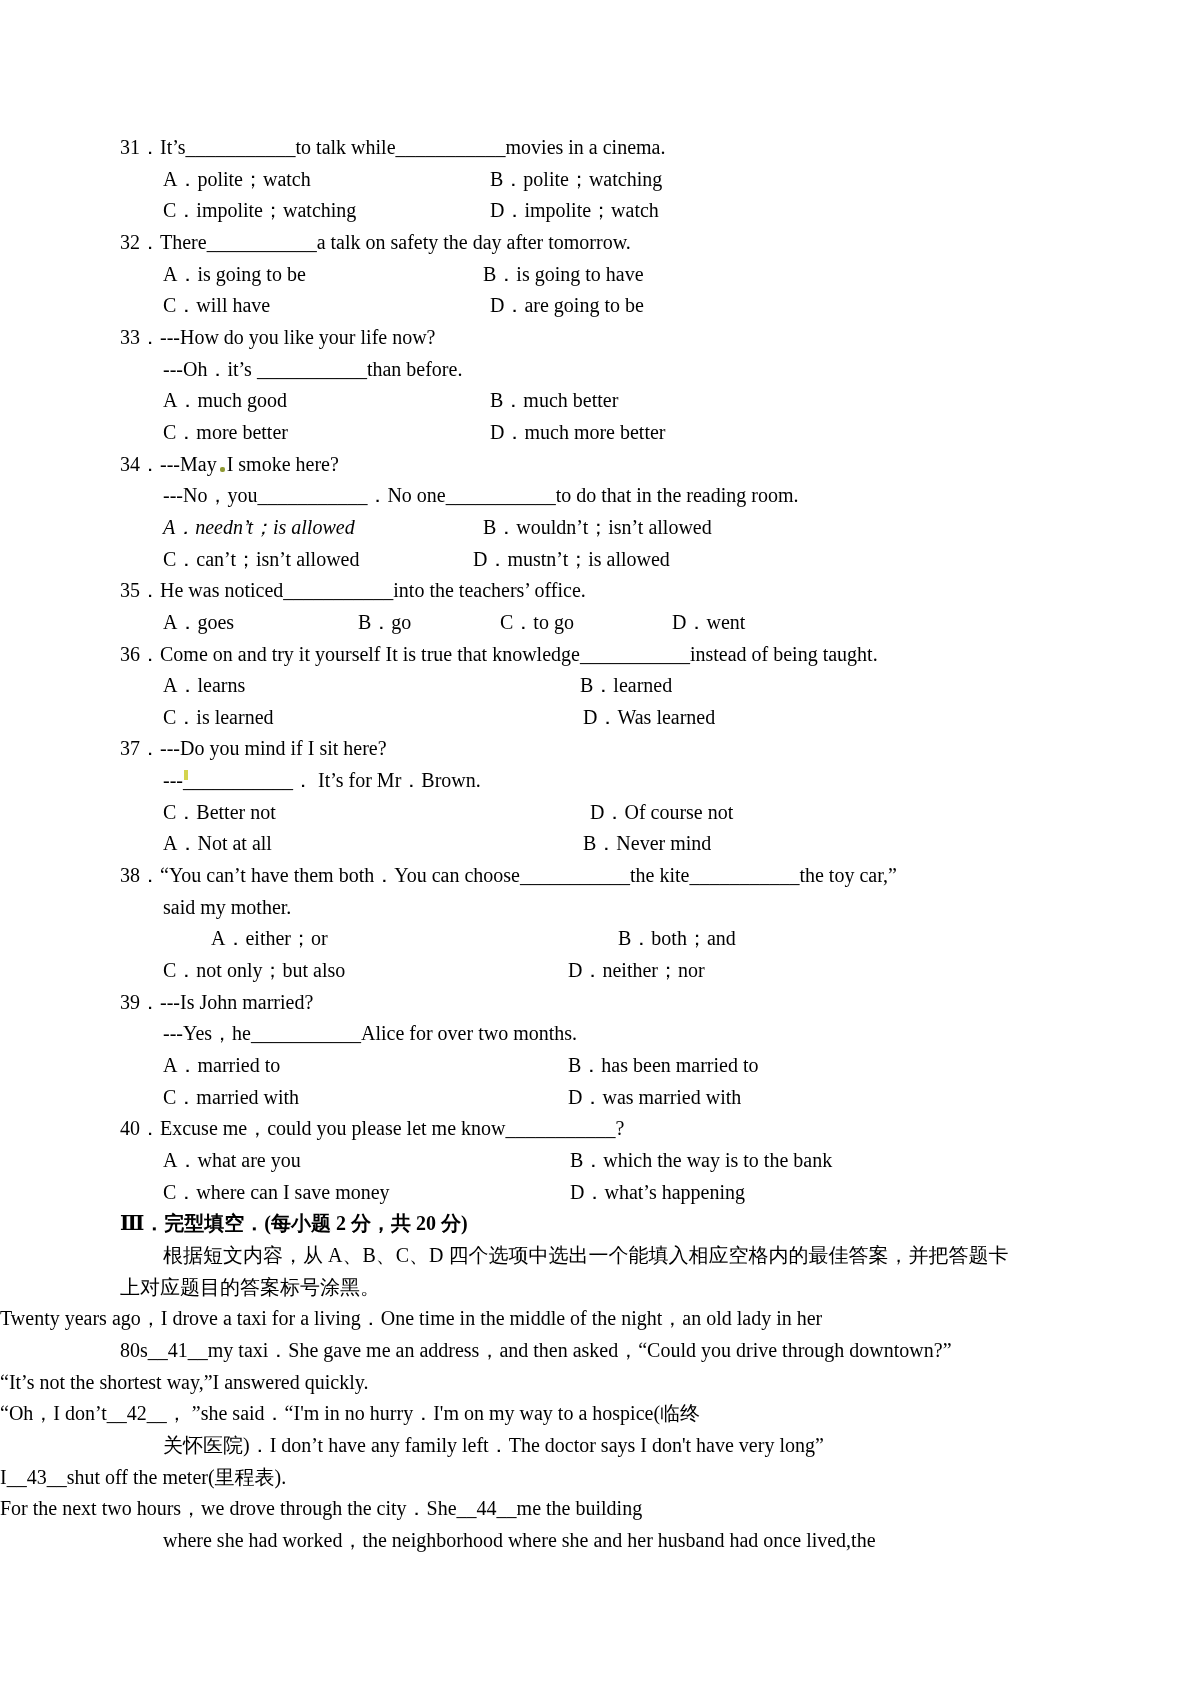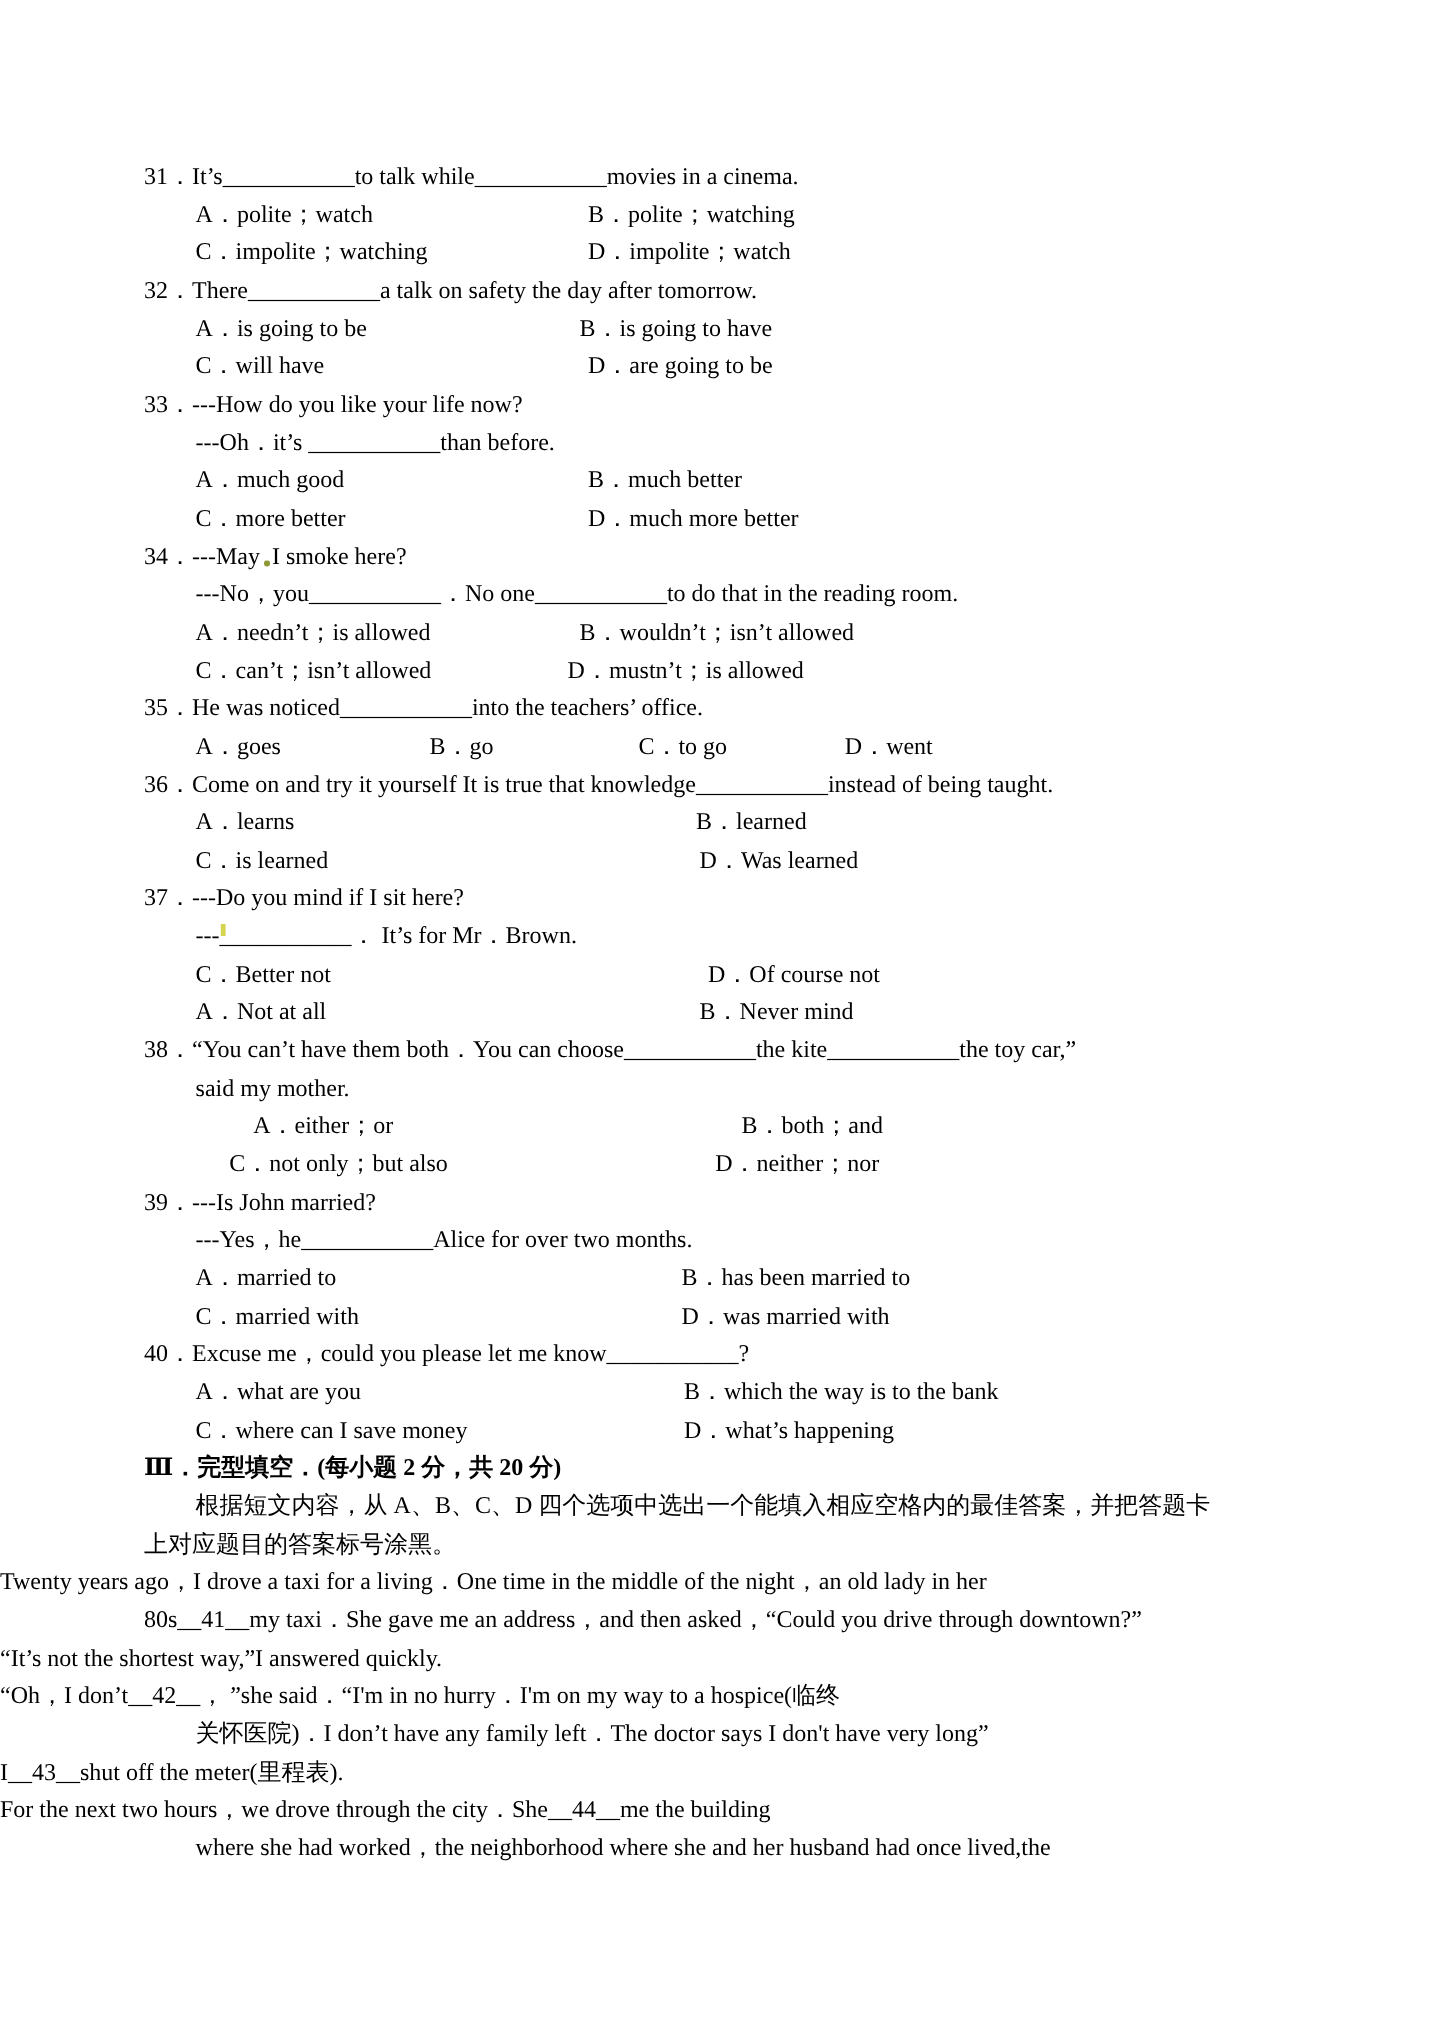--- a/index.html
+++ b/index.html
@@ -30,35 +30,35 @@
       <div class="row ind1"><span style="min-width: 327px;">C．impolite；watching</span><span>D．impolite；watch</span></div>
       <div class="row ind0"><span>32．There___________a talk on safety the day after tomorrow.</span></div>
       <div class="row ind1"><span style="min-width: 320px;">A．is going to be</span><span>B．is going to have</span></div>
       <div class="row ind1"><span style="min-width: 327px;">C．will have</span><span>D．are going to be</span></div>
       <div class="row ind0"><span>33．---How do you like your life now?</span></div>
       <div class="row ind1"><span>---Oh．it’s ___________than before.</span></div>
       <div class="row ind1"><span style="min-width: 327px;">A．much good</span><span>B．much better</span></div>
       <div class="row ind1"><span style="min-width: 327px;">C．more better</span><span>D．much more better</span></div>
       <div class="row ind0"><span>34．---May  I smoke here?</span></div>
       <div class="row ind1"><span>---No，you___________．No one___________to do that in the reading room.</span></div>
-      <div class="row ind1"><span style="min-width: 320px;">A．needn’t；is allowed</span><span>B．wouldn’t；isn’t allowed</span></div>
+      <div class="row ind1"><span style="min-width: 320px; font-style: italic;">A．needn’t；is allowed</span><span>B．wouldn’t；isn’t allowed</span></div>
       <div class="row ind1"><span style="min-width: 310px;">C．can’t；isn’t allowed</span><span>D．mustn’t；is allowed</span></div>
       <div class="row ind0"><span>35．He was noticed___________into the teachers’ office.</span></div>
-      <div class="row ind1"><span style="min-width: 195px;">A．goes</span><span style="min-width: 142px;">B．go</span><span style="min-width: 172px; margin-left: 32px;">C．to go</span><span>D．went</span></div>
+      <div class="row ind1"><span style="min-width: 195px;">A．goes</span><span style="min-width: 142px;">B．go</span><span style="min-width: 172px;">C．to go</span><span>D．went</span></div>
       <div class="row ind0"><span>36．Come on and try it yourself It is true that knowledge___________instead of being taught.</span></div>
       <div class="row ind1"><span style="min-width: 417px;">A．learns</span><span>B．learned</span></div>
       <div class="row ind1"><span style="min-width: 420px;">C．is learned</span><span>D．Was learned</span></div>
       <div class="row ind0"><span>37．---Do you mind if I sit here?</span></div>
       <div class="row ind1"><span>---___________． It’s for Mr．Brown.</span></div>
       <div class="row ind1"><span style="min-width: 427px;">C．Better not</span><span>D．Of course not</span></div>
       <div class="row ind1"><span style="min-width: 420px;">A．Not at all</span><span>B．Never mind</span></div>
       <div class="row ind0"><span>38．“You can’t have them both．You can choose___________the kite___________the toy car,”</span></div>
       <div class="row ind1"><span>said my mother.</span></div>
       <div class="row ind1"><span style="min-width: 407px; margin-left: 48px;">A．either；or</span><span>B．both；and</span></div>
-      <div class="row ind1"><span style="min-width: 405px; margin-left: 28px;">C．not only；but also</span><span>D．neither；nor</span></div>
+      <div class="row ind1"><span style="min-width: 405px;">C．not only；but also</span><span>D．neither；nor</span></div>
       <div class="row ind0"><span>39．---Is John married?</span></div>
       <div class="row ind1"><span>---Yes，he___________Alice for over two months.</span></div>
       <div class="row ind1"><span style="min-width: 405px;">A．married to</span><span>B．has been married to</span></div>
       <div class="row ind1"><span style="min-width: 405px;">C．married with</span><span>D．was married with</span></div>
       <div class="row ind0"><span>40．Excuse me，could you please let me know___________?</span></div>
       <div class="row ind1"><span style="min-width: 407px;">A．what are you</span><span>B．which the way is to the bank</span></div>
       <div class="row ind1"><span style="min-width: 407px;">C．where can I save money</span><span>D．what’s happening</span></div>
       <div class="row ind0 bold"><span>Ⅲ．完型填空．(每小题 2 分，共 20 分)</span></div>
       <div class="row ind1"><span>根据短文内容，从 A、B、C、D 四个选项中选出一个能填入相应空格内的最佳答案，并把答题卡</span></div>
       <div class="row ind0"><span>上对应题目的答案标号涂黑。</span></div>

